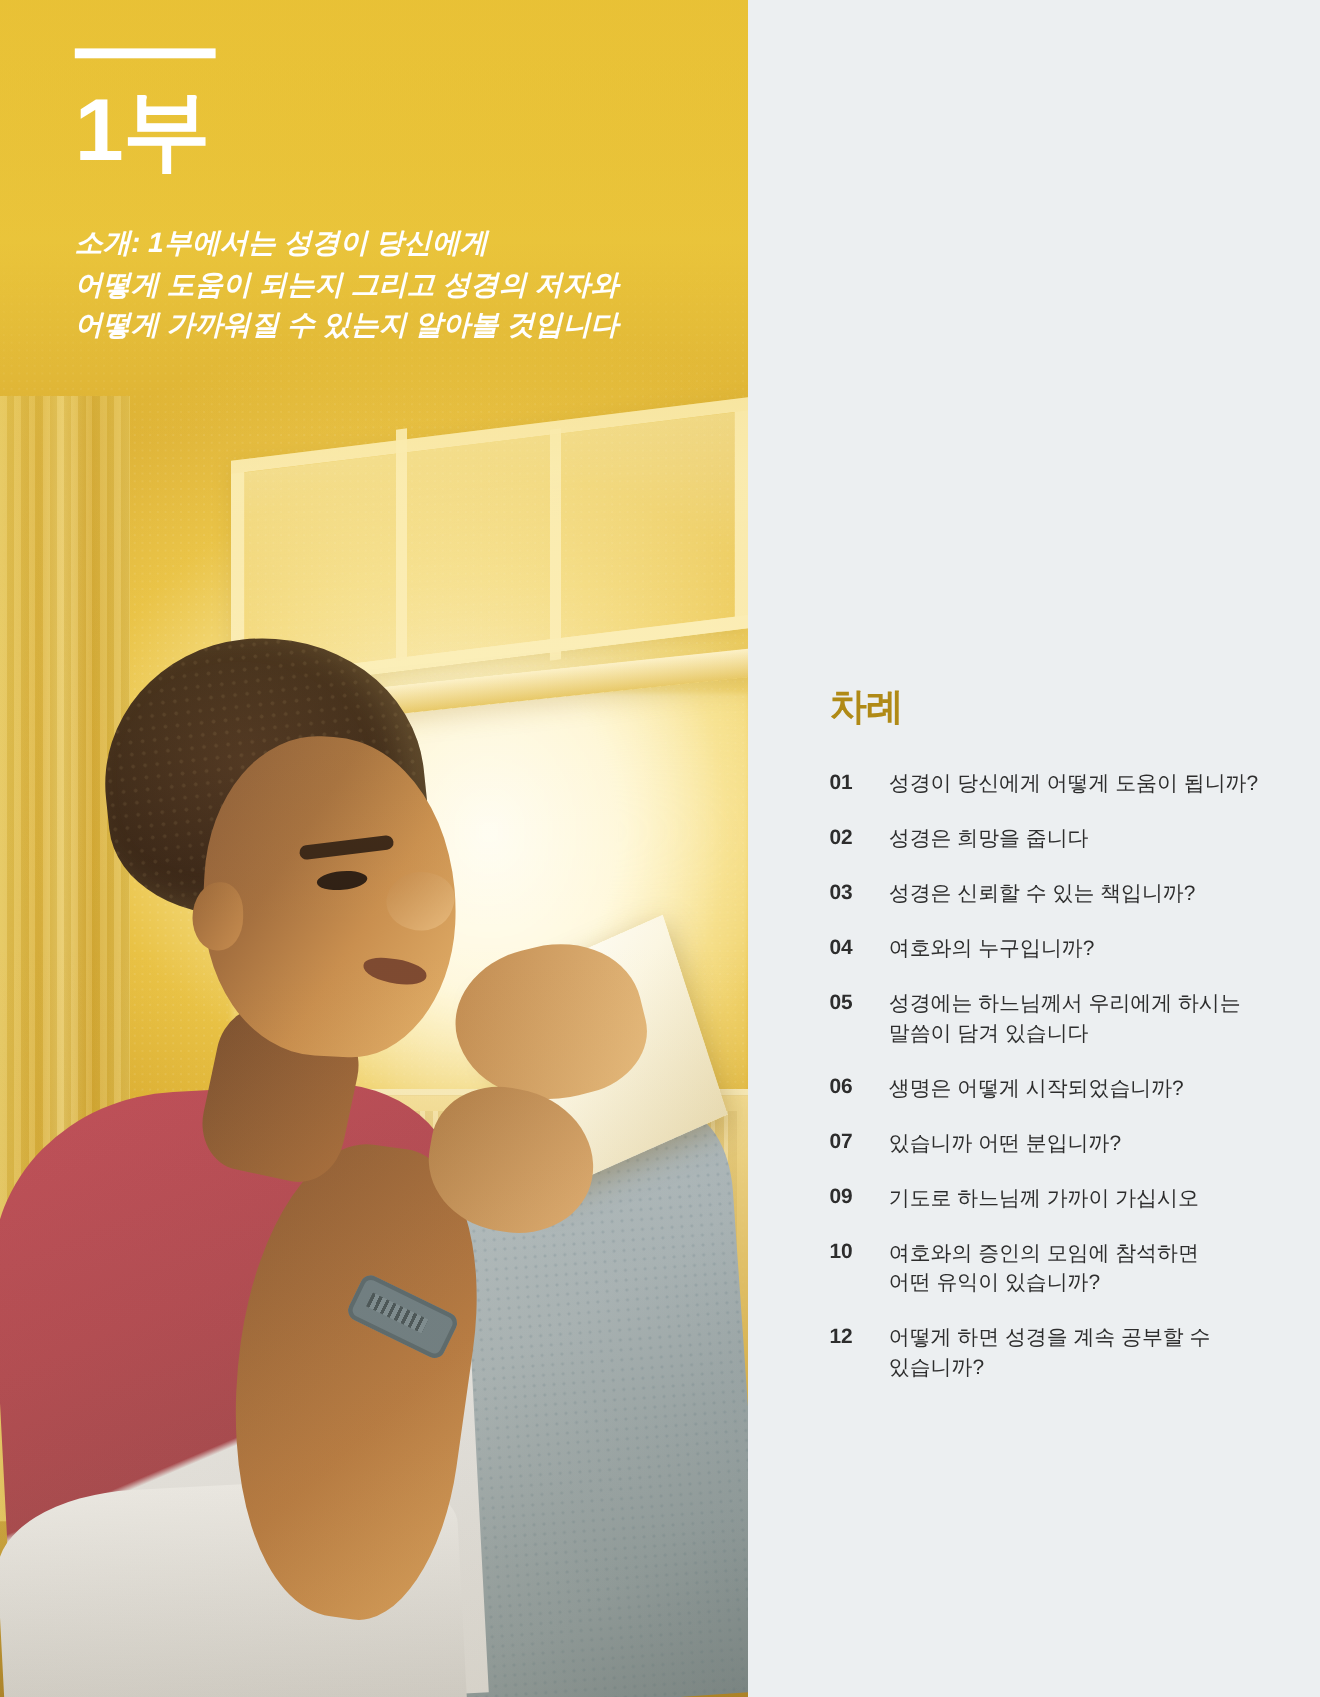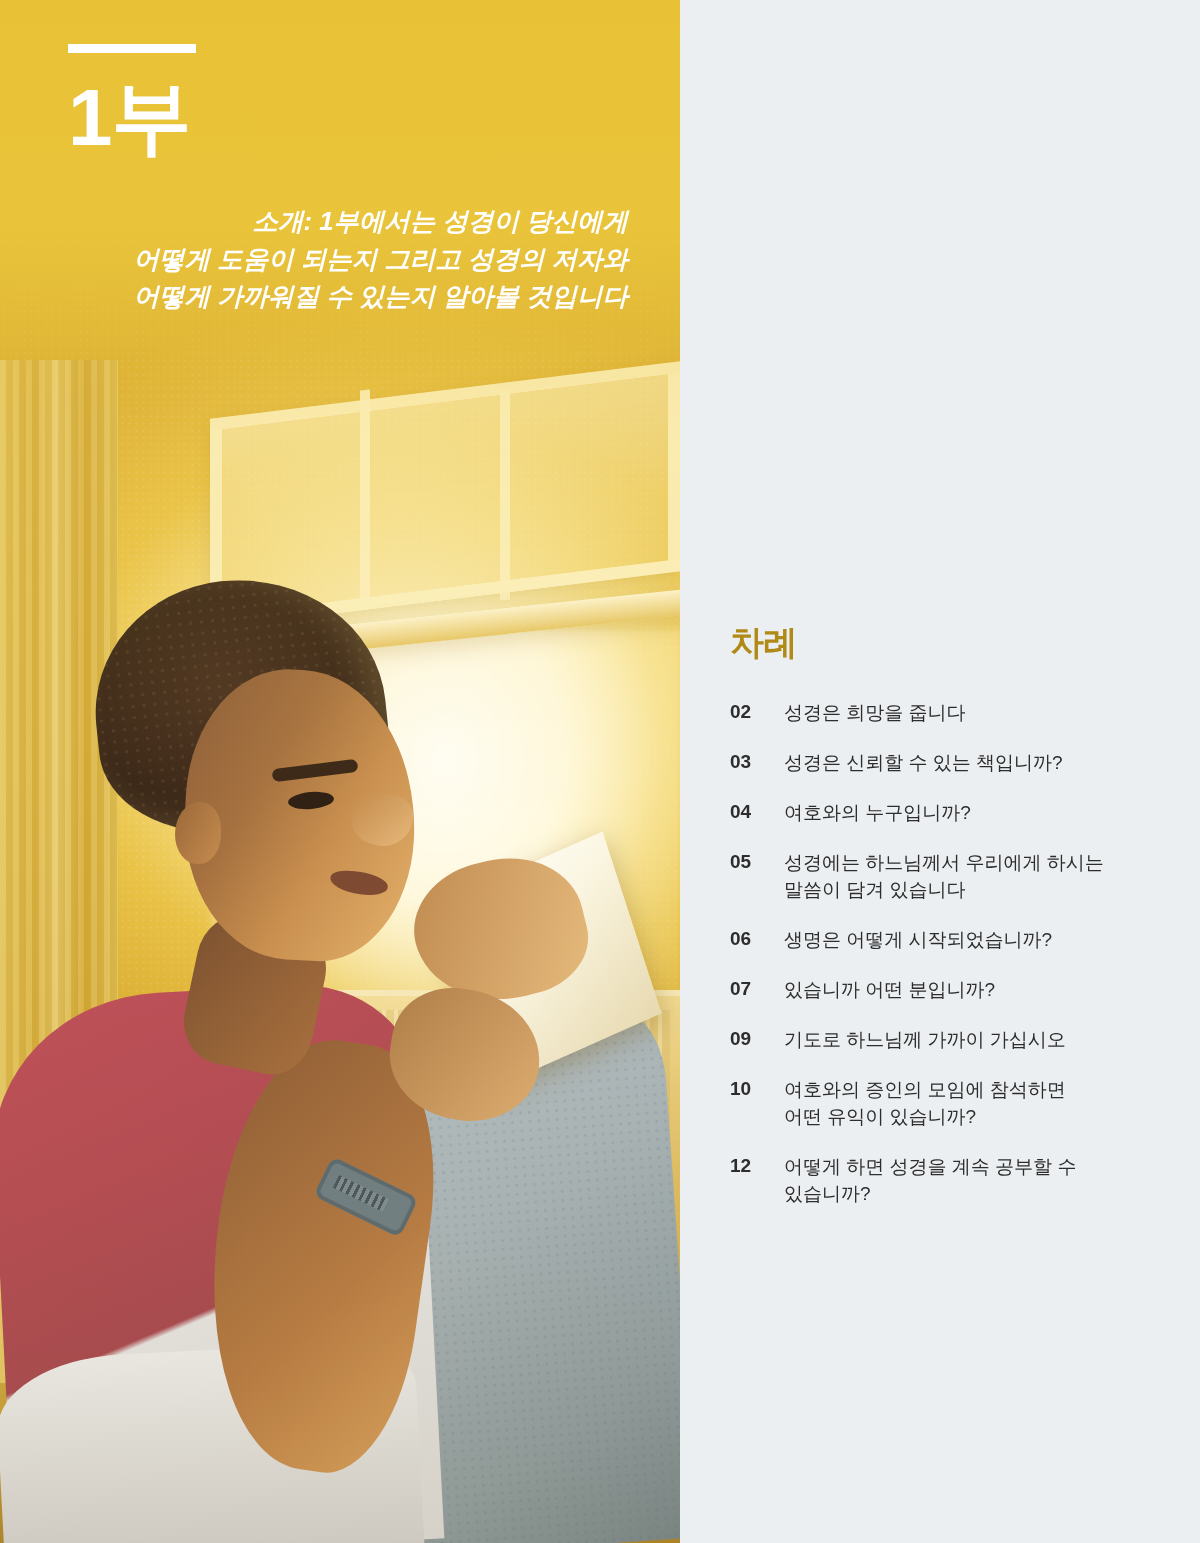--- a/index.html
+++ b/index.html
@@ -295,30 +295,29 @@
     letter-spacing: -1px;
   }
   .part-intro {
     margin-top: 46px;
     font-size: 25.5px;
     line-height: 1.46;
     font-weight: 700;
     font-style: italic;
     color: #ffffff;
     white-space: pre-line;
-    text-align: right;
   }
 
   
   .right-panel {
     position: relative;
     width: 520px;
     height: 1543px;
     background: #eceff1;
-    padding: 620px 44px 0 50px;
+    padding: 620px 44px 0 74px;
   }
   .toc-title {
     font-size: 34px;
     font-weight: 700;
     color: #b08a16;
     margin-bottom: 34px;
     letter-spacing: -0.5px;
   }
   .toc-list { list-style: none; }
   .toc-item {
@@ -390,20 +389,24 @@
       <div class="part-intro">소개: 1부에서는 성경이 당신에게
 어떻게 도움이 되는지 그리고 성경의 저자와
 어떻게 가까워질 수 있는지 알아볼 것입니다</div>
     </div>
   </div>
 
   <div class="right-panel">
     <div class="toc-title">차례</div>
     <ul class="toc-list" id="toc-list">
         <li class="toc-item">
+          <span class="toc-num">01</span>
+          <span class="toc-label">성경이 당신에게 어떻게 도움이 됩니까?</span>
+        </li>
+        <li class="toc-item">
           <span class="toc-num">02</span>
           <span class="toc-label">성경은 희망을 줍니다</span>
         </li>
         <li class="toc-item">
           <span class="toc-num">03</span>
           <span class="toc-label">성경은 신뢰할 수 있는 책입니까?</span>
         </li>
         <li class="toc-item">
           <span class="toc-num">04</span>
           <span class="toc-label">여호와의 누구입니까?</span>

